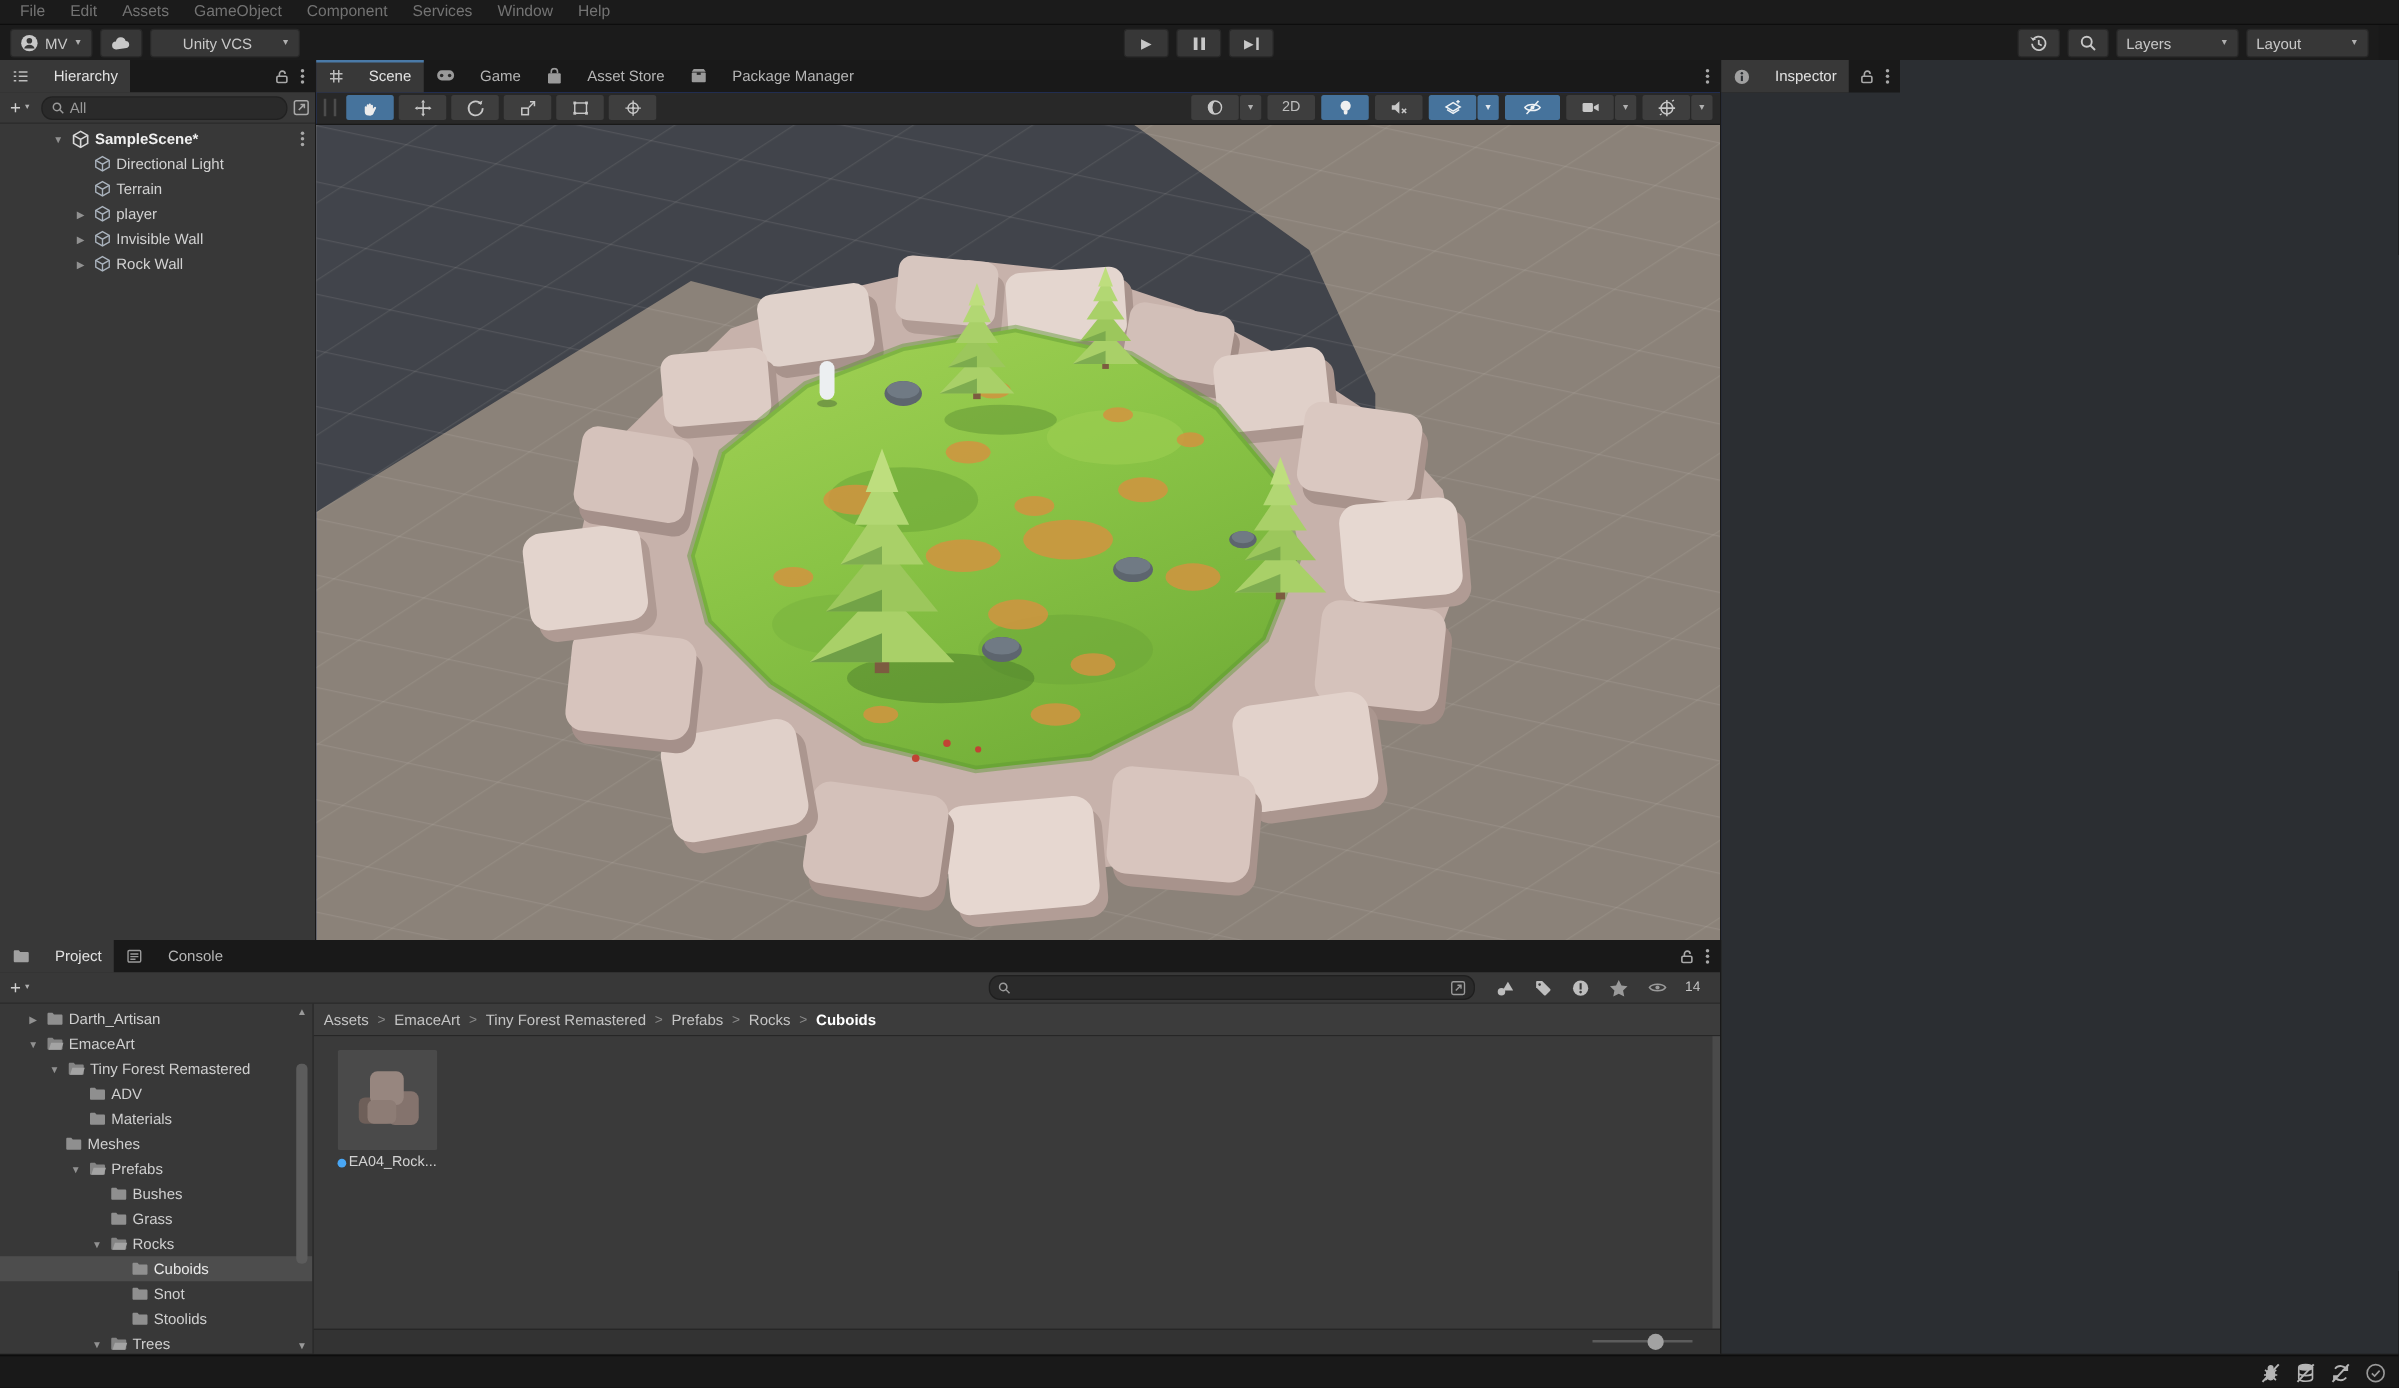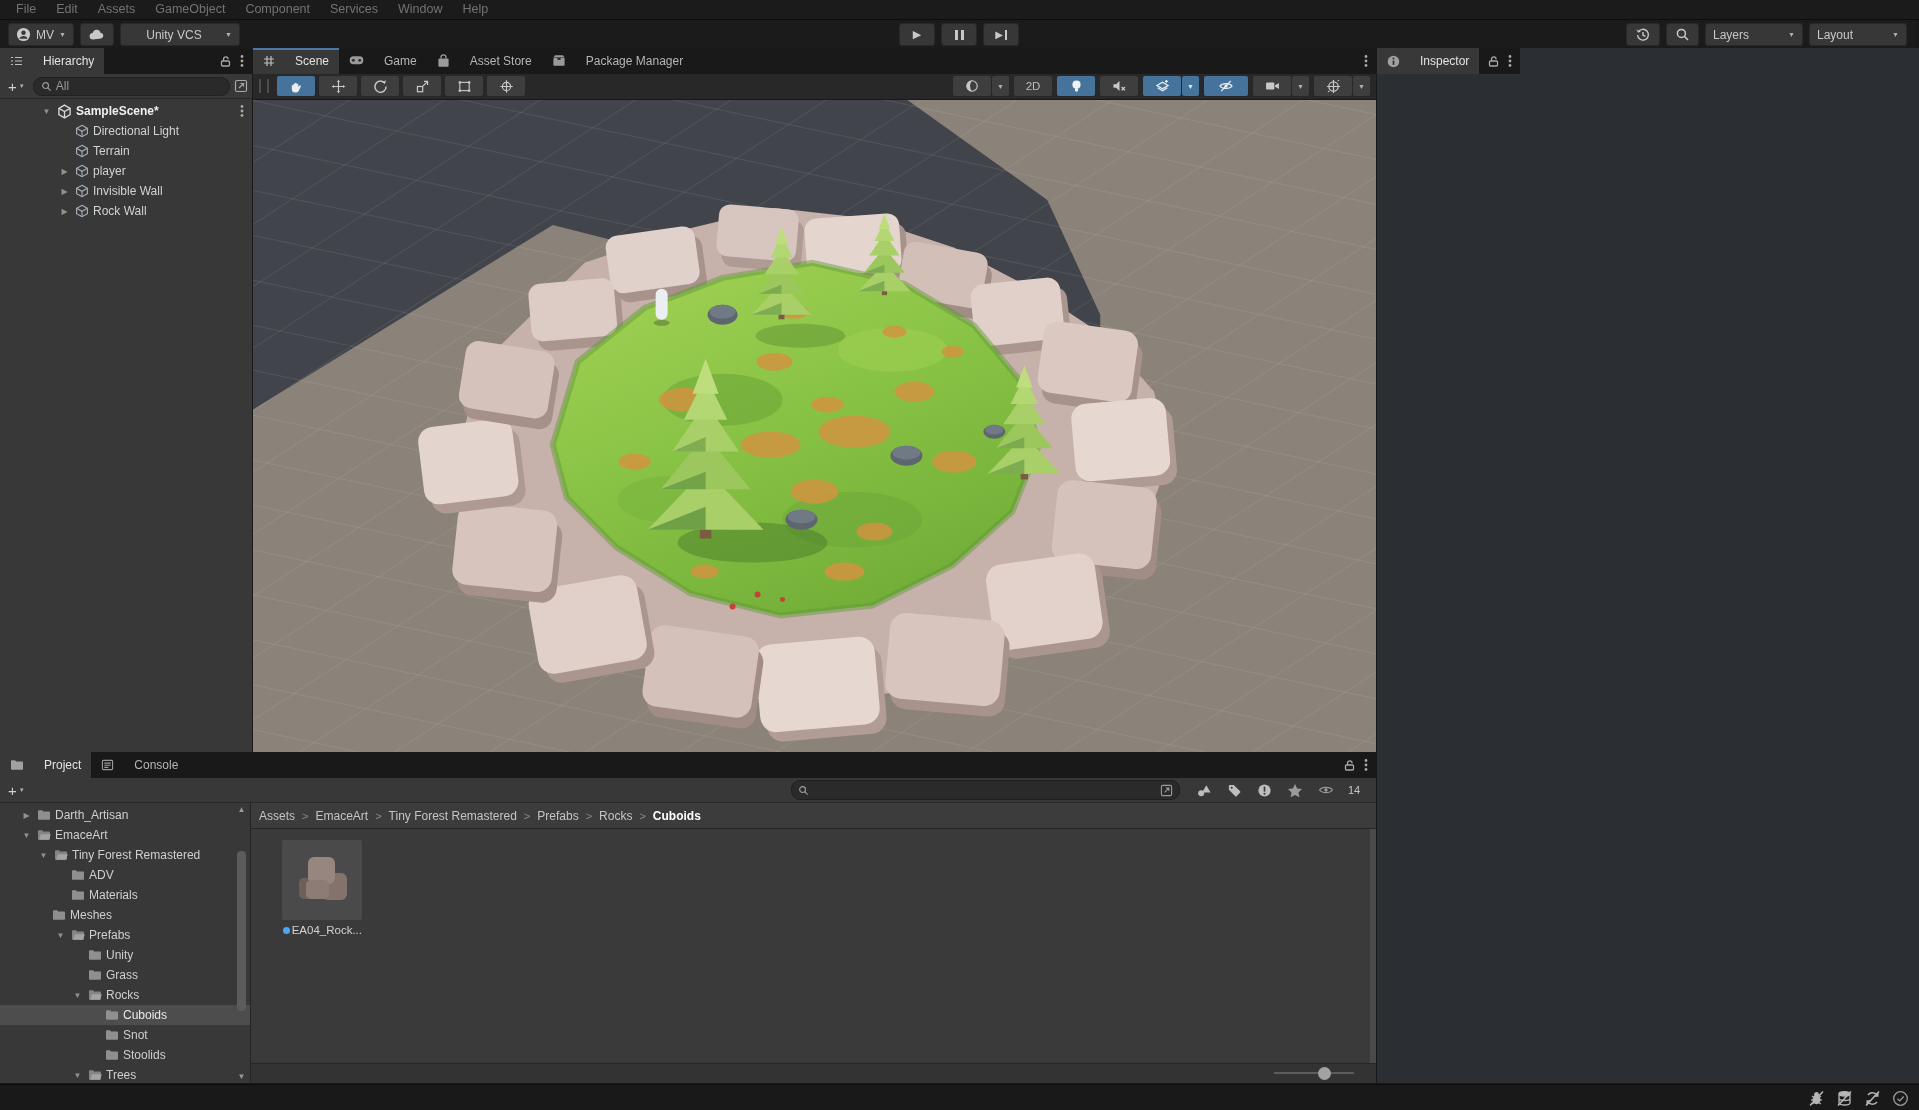--- a/index.html
+++ b/index.html
@@ -7,21 +7,21 @@
        font-family:"Liberation Sans",sans-serif;font-size:12px;color:#d4d4d4;
        overflow:hidden;user-select:none;}
   .ic{display:inline-block;vertical-align:middle;flex:none;}
 
   
   .menubar{position:absolute;top:0;left:0;right:0;height:19px;background:#1b1b1b;
            border-bottom:1px solid #0d0d0d;display:flex;align-items:center;padding:0 6px;}
   .menu-item{padding:0 10px;font-size:12.5px;color:#737373;line-height:19px;cursor:default;text-align:center;}
 
   
-  .toolbar{position:absolute;top:20px;left:0;right:4px;height:28px;background:#1b1b1b;
+  .toolbar{position:absolute;top:20px;left:0;right:16px;height:28px;background:#1b1b1b;
            border-bottom:2px solid #121212;}
   .tb-group{position:absolute;top:3px;display:flex;gap:6px;align-items:center;}
   .tb-btn{height:21px;background:#373737;border:1px solid #282828;border-radius:3px;
           display:flex;align-items:center;gap:5px;padding:0 7px;color:#c8c8c8;}
   .tb-btn.icon-only{padding:0 8px;}
   .caret{font-size:7px;color:#b0b0b0;line-height:1;}
   .play-group .tb-btn{width:34px;justify-content:center;padding:0;}
   .pause-bars{display:flex;gap:3px;}
   .pause-bars i{width:3px;height:10px;background:#c8c8c8;display:block;}
   .step-bar{width:2px;height:10px;background:#c8c8c8;display:inline-block;margin-left:2px;}
@@ -90,21 +90,21 @@
   .vscroll{position:absolute;right:2px;top:0;bottom:0;width:13px;}
   .vscroll .arr{position:absolute;left:0;width:13px;height:13px;font-size:8px;color:#9a9a9a;
                 text-align:center;line-height:13px;}
   .vscroll .thumb{position:absolute;left:2px;width:9px;border-radius:4px;background:#5c5c5c;}
   .pcontent{flex:1;border-left:1px solid #242424;display:flex;flex-direction:column;position:relative;}
   .breadcrumb{height:25px;background:#3c3c3c;border-bottom:1px solid #262626;display:flex;
               align-items:center;padding:0 8px;gap:7px;color:#c4c4c4;}
   .breadcrumb .sep{color:#8a8a8a;font-size:11px;}
   .breadcrumb .crumb.last{color:#ffffff;font-weight:bold;}
   .grid-area{flex:1;position:relative;background:#3a3a3a;}
-  .asset-item{position:absolute;left:19px;top:11px;width:92px;display:flex;flex-direction:column;align-items:flex-end;}
+  .asset-item{position:absolute;left:19px;top:11px;width:92px;display:flex;flex-direction:column;align-items:flex-start;}
   .asset-thumb{width:80px;height:80px;border-radius:2px;overflow:hidden;}
   .asset-label{margin-top:4px;display:flex;align-items:center;gap:2px;font-size:11.5px;color:#d2d2d2;}
   .prefab-dot{width:7px;height:7px;border-radius:50%;background:#49a7f5;flex:none;}
   .content-scroll{position:absolute;right:0;top:0;bottom:0;width:6px;background:#4a4a4a;}
   .zoombar{height:19px;background:#333333;border-top:1px solid #262626;position:relative;}
   .zoom-slider{position:absolute;right:22px;top:3px;width:80px;height:12px;}
   .zoom-slider .track{position:absolute;top:5px;left:0;right:0;height:2px;background:#5c5c5c;}
   .zoom-slider .thumb{position:absolute;top:0;left:44px;width:13px;height:13px;border-radius:50%;background:#a2a2a2;}
 
   
@@ -784,21 +784,21 @@
                 <path d="M1 2.2 C1 1.6 1.4 1.2 2 1.2 H5 L6.2 2.6 H12 C12.6 2.6 13 3 13 3.6 V9.8 C13 10.4 12.6 10.8 12 10.8 H2 C1.4 10.8 1 10.4 1 9.8 Z" fill="#848484"></path>
                 <path d="M2 10.8 L3.9 5.2 H13.8 L11.9 10.8 Z" fill="#a3a3a3"></path>
               </svg>
     <span class="lbl">Prefabs</span>
   </div>
             <div class="prow" style="padding-left:71px">
     <span class="fold"></span>
     <svg class="ic" width="14" height="12" viewBox="0 0 14 12">
                 <path d="M1 2.2 C1 1.6 1.4 1.2 2 1.2 H5 L6.2 2.6 H12 C12.6 2.6 13 3 13 3.6 V9.8 C13 10.4 12.6 10.8 12 10.8 H2 C1.4 10.8 1 10.4 1 9.8 Z" fill="#8f8f8f"></path>
               </svg>
-    <span class="lbl">Unity</span>
+    <span class="lbl">Bushes</span>
   </div>
             <div class="prow" style="padding-left:71px">
     <span class="fold"></span>
     <svg class="ic" width="14" height="12" viewBox="0 0 14 12">
                 <path d="M1 2.2 C1 1.6 1.4 1.2 2 1.2 H5 L6.2 2.6 H12 C12.6 2.6 13 3 13 3.6 V9.8 C13 10.4 12.6 10.8 12 10.8 H2 C1.4 10.8 1 10.4 1 9.8 Z" fill="#8f8f8f"></path>
               </svg>
     <span class="lbl">Grass</span>
   </div>
             <div class="prow" style="padding-left:71px">
     <span class="fold">▼</span>

